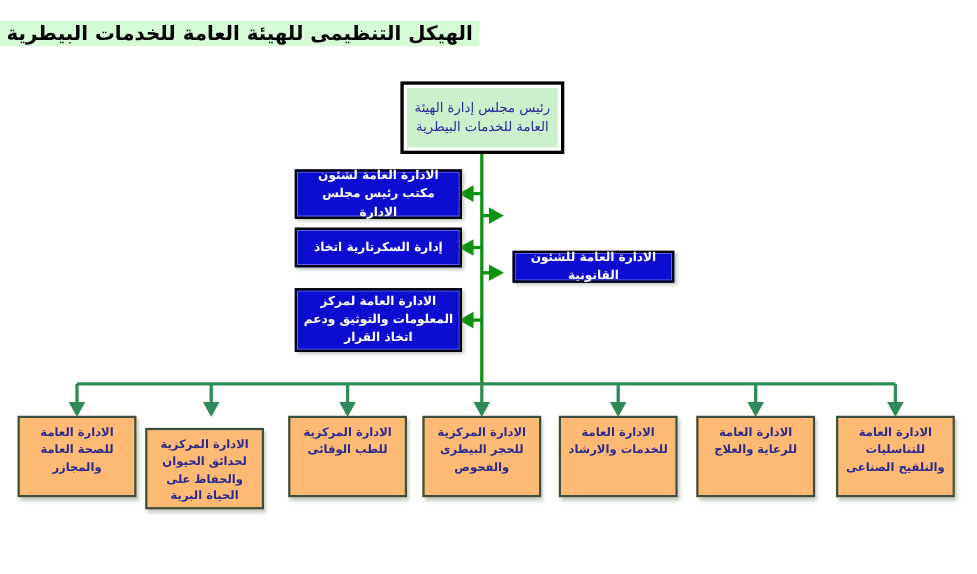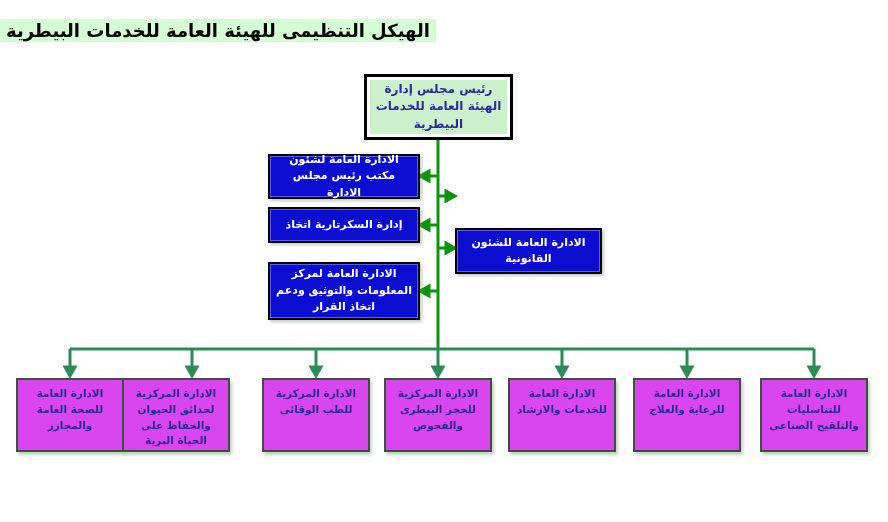--- a/index.html
+++ b/index.html
@@ -21,45 +21,45 @@
 
   
   .root-box{
     position:absolute;left:364px;top:74px;width:149px;height:66px;
     border:3px solid #000000;background:#ffffff;box-sizing:border-box;
     padding:3px;
   }
   .root-box-inner{
     width:100%;height:100%;background:#ccf0cc;
     display:flex;align-items:center;justify-content:center;text-align:center;
-    color:#2b2b99;font-weight:bold;font-size:12px;line-height:1.45;
+    color:#2b2b99;font-weight:normal;font-size:12px;line-height:1.45;
     direction:rtl;
   }
 
   .box-blue{
     position:absolute;background:#0d0dd2;border:2px solid #000000;
     box-sizing:border-box;color:#ffffff;font-weight:bold;font-size:11px;
     display:flex;align-items:center;justify-content:center;text-align:center;
     line-height:1.5;direction:rtl;padding:2px 5px;
     box-shadow:inset 0 0 0 1px rgba(180,200,255,.45), 2px 2px 3px rgba(120,140,120,.45);
   }
   .pos-a{left:268px;top:154px;width:152px;height:45px;}
   .pos-b{left:268px;top:207px;width:152px;height:36px;}
   .pos-c{left:268px;top:262px;width:152px;height:58px;}
   .pos-d{left:455px;top:176px;width:147px;height:41px;}
-  .pos-e{left:455px;top:228px;width:147px;height:46px;}
+  .pos-e{left:466px;top:228px;width:147px;height:29px;}
 
   .box-green{
     position:absolute;top:378px;width:108px;height:74px;
-    background:#d946ef;border:2px solid #3f4f3f;box-sizing:border-box;
+    background:#fdba74;border:2px solid #3f4f3f;box-sizing:border-box;
     color:#2b2b8c;font-weight:bold;font-size:10.5px;line-height:1.5;
     text-align:center;direction:rtl;padding:6px 3px 2px 3px;
     box-shadow:2px 3px 3px rgba(150,170,150,.55);
   }
-  .gp1{left:16px;}  .gp2{left:122px;} .gp3{left:262px;} .gp4{left:384px;}
+  .gp1{left:16px;}  .gp2{left:132px;margin-top:11px;} .gp3{left:262px;} .gp4{left:384px;}
   .gp5{left:508px;} .gp6{left:633px;} .gp7{left:760px;}
 
   svg.connectors{position:absolute;left:0;top:0;pointer-events:none;}
 </style>
 </head>
 <body>
 
 <div class="stage">
 
   <div class="title">

